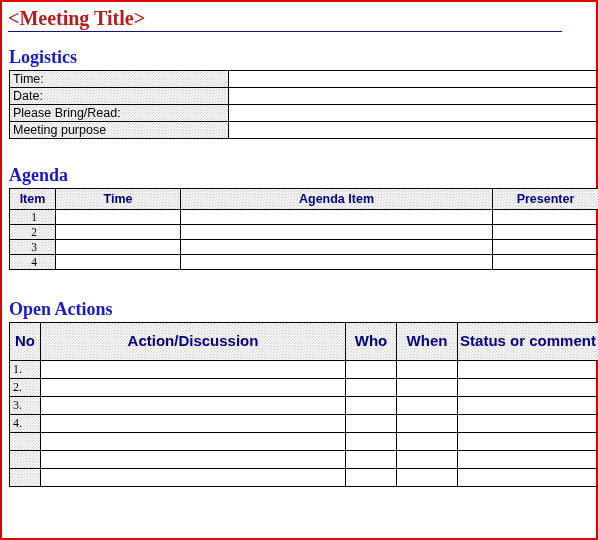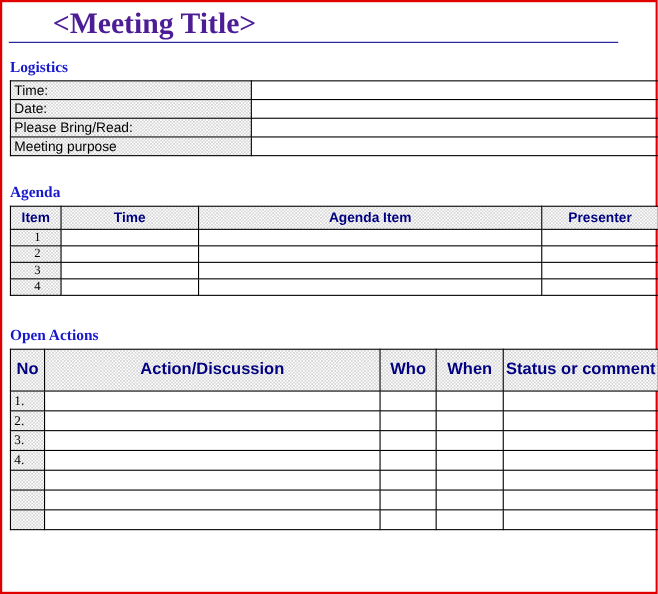--- a/index.html
+++ b/index.html
@@ -28,39 +28,38 @@
     position: relative;
     box-sizing: border-box;
     width: 100%;
     height: 100%;
     padding: 4px 2px 0 4px;
   }
 
   
   .doc-title {
     font-family: "Liberation Serif", serif;
-    font-size: 27px;
+    font-size: 20px;
     font-weight: bold;
-    color: #4c1d95;
+    color: #b91c1c;
     line-height: 1.0;
     letter-spacing: 0px;
     padding: 2px 0 1px 2px;
     white-space: nowrap;
-    margin-left: 40px;
   }
   .title-rule {
     height: 0;
     border-bottom: 1px solid #101090;
     margin: 2px 32px 0 2px;
   }
 
   
   .section-heading {
     font-family: "Liberation Serif", serif;
-    font-size: 14px;
+    font-size: 18px;
     font-weight: bold;
     color: #1818cc;
     line-height: 1.0;
     padding-left: 3px;
     white-space: nowrap;
   }
 
   .gap-logistics { height: 16px; }
   .gap-agenda    { height: 27px; }
   .gap-actions   { height: 30px; }

